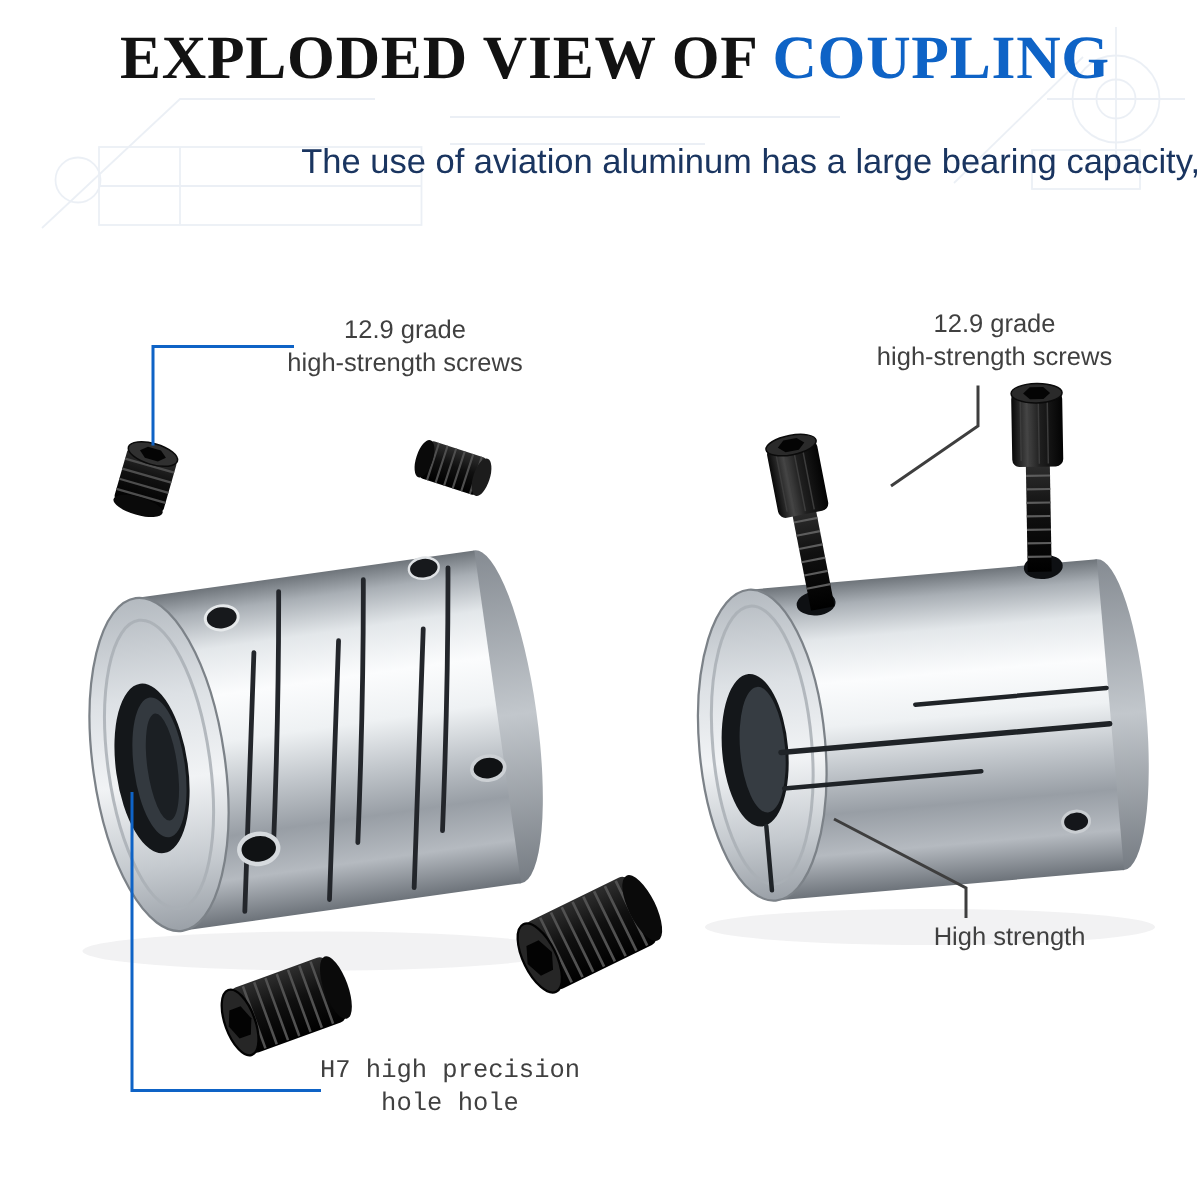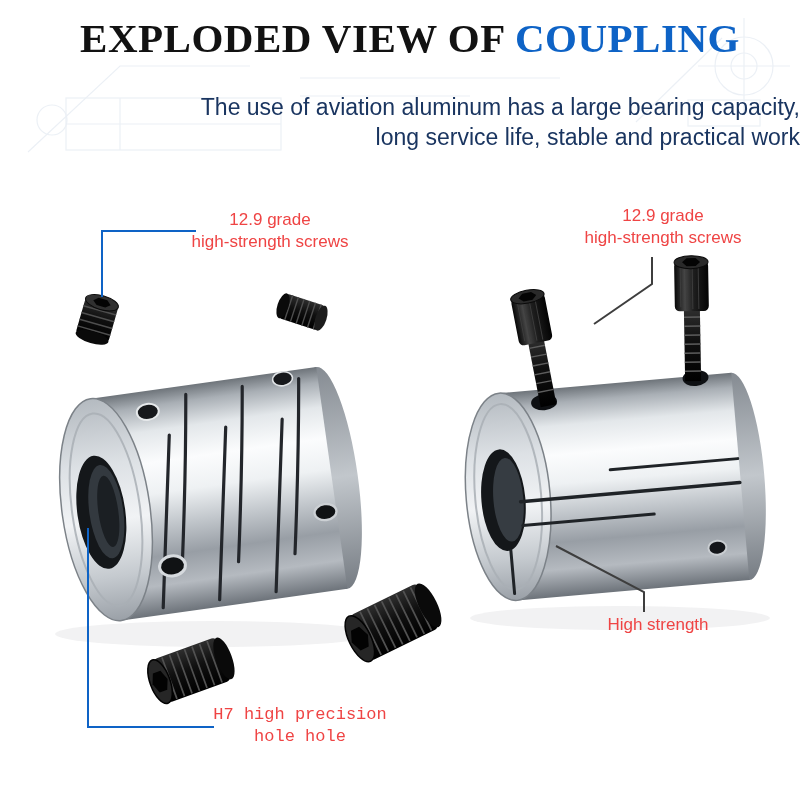--- a/index.html
+++ b/index.html
@@ -4,24 +4,24 @@
 <style>
   html,body{margin:0;padding:0;background:#ffffff;}
   .page{position:relative;width:800px;height:800px;background:#ffffff;overflow:hidden;
         font-family:"Liberation Sans",sans-serif;}
   .scene{position:absolute;left:0;top:0;}
   .title{position:absolute;left:0;top:4px;width:800px;margin:10px;text-align:center;
          font-size:41px;font-weight:900;letter-spacing:.5px;color:#121212;white-space:nowrap;font-family:Liberation Serif, serif;}
   .title .hl{color:#0e63c6;}
   .subtitle{position:absolute;left:0;top:92px;width:800px;margin:0;text-align:right;
             font-size:23px;line-height:1.32;font-weight:500;color:#1a3560;}
-  .callout{position:absolute;text-align:center;font-size:17px;line-height:1.32;color:#ef4444;}
+  .callout{position:absolute;text-align:center;font-size:17px;line-height:1.32;color:#404040;}
   .c-left-screws{left:160px;top:209px;width:220px;}
   .c-right-screws{left:553px;top:205px;width:220px;}
-  .c-aluminum{left:558px;top:614px;width:200px;}
+  .c-aluminum{left:573px;top:614px;width:200px;}
   .c-inner-hole{left:200px;top:704px;width:200px;font-family:Liberation Mono, monospace;}
 </style>
 </head>
 <body>
 
 <div class="page">
 
   <svg class="scene" width="800" height="800" viewBox="0 0 800 800" aria-hidden="true">
     <defs>
       <linearGradient id="metalBody" x1="0" y1="0" x2="0" y2="1">
@@ -174,21 +174,20 @@
       <polyline points="652,257 652,284 594,324" stroke="#3e3e3e" stroke-width="2"></polyline>
       <polyline points="644,612 644,592 556,546" stroke="#3e3e3e" stroke-width="2"></polyline>
       <polyline points="88,528 88,727 214,727" stroke="#0e63c6" stroke-width="2"></polyline>
     </g>
   </svg>
 
   <h1 class="title"><span>EXPLODED VIEW OF </span><span class="hl">COUPLING</span></h1>
 
   <p class="subtitle">
     <span>The use of aviation aluminum has a large bearing capacity,</span><br>
-    <span>long service life, stable and practical work</span>
   </p>
 
   <div class="callout c-left-screws">
     <span>12.9 grade</span><br>
     <span>high-strength screws</span>
   </div>
 
   <div class="callout c-right-screws">
     <span>12.9 grade</span><br>
     <span>high-strength screws</span>

